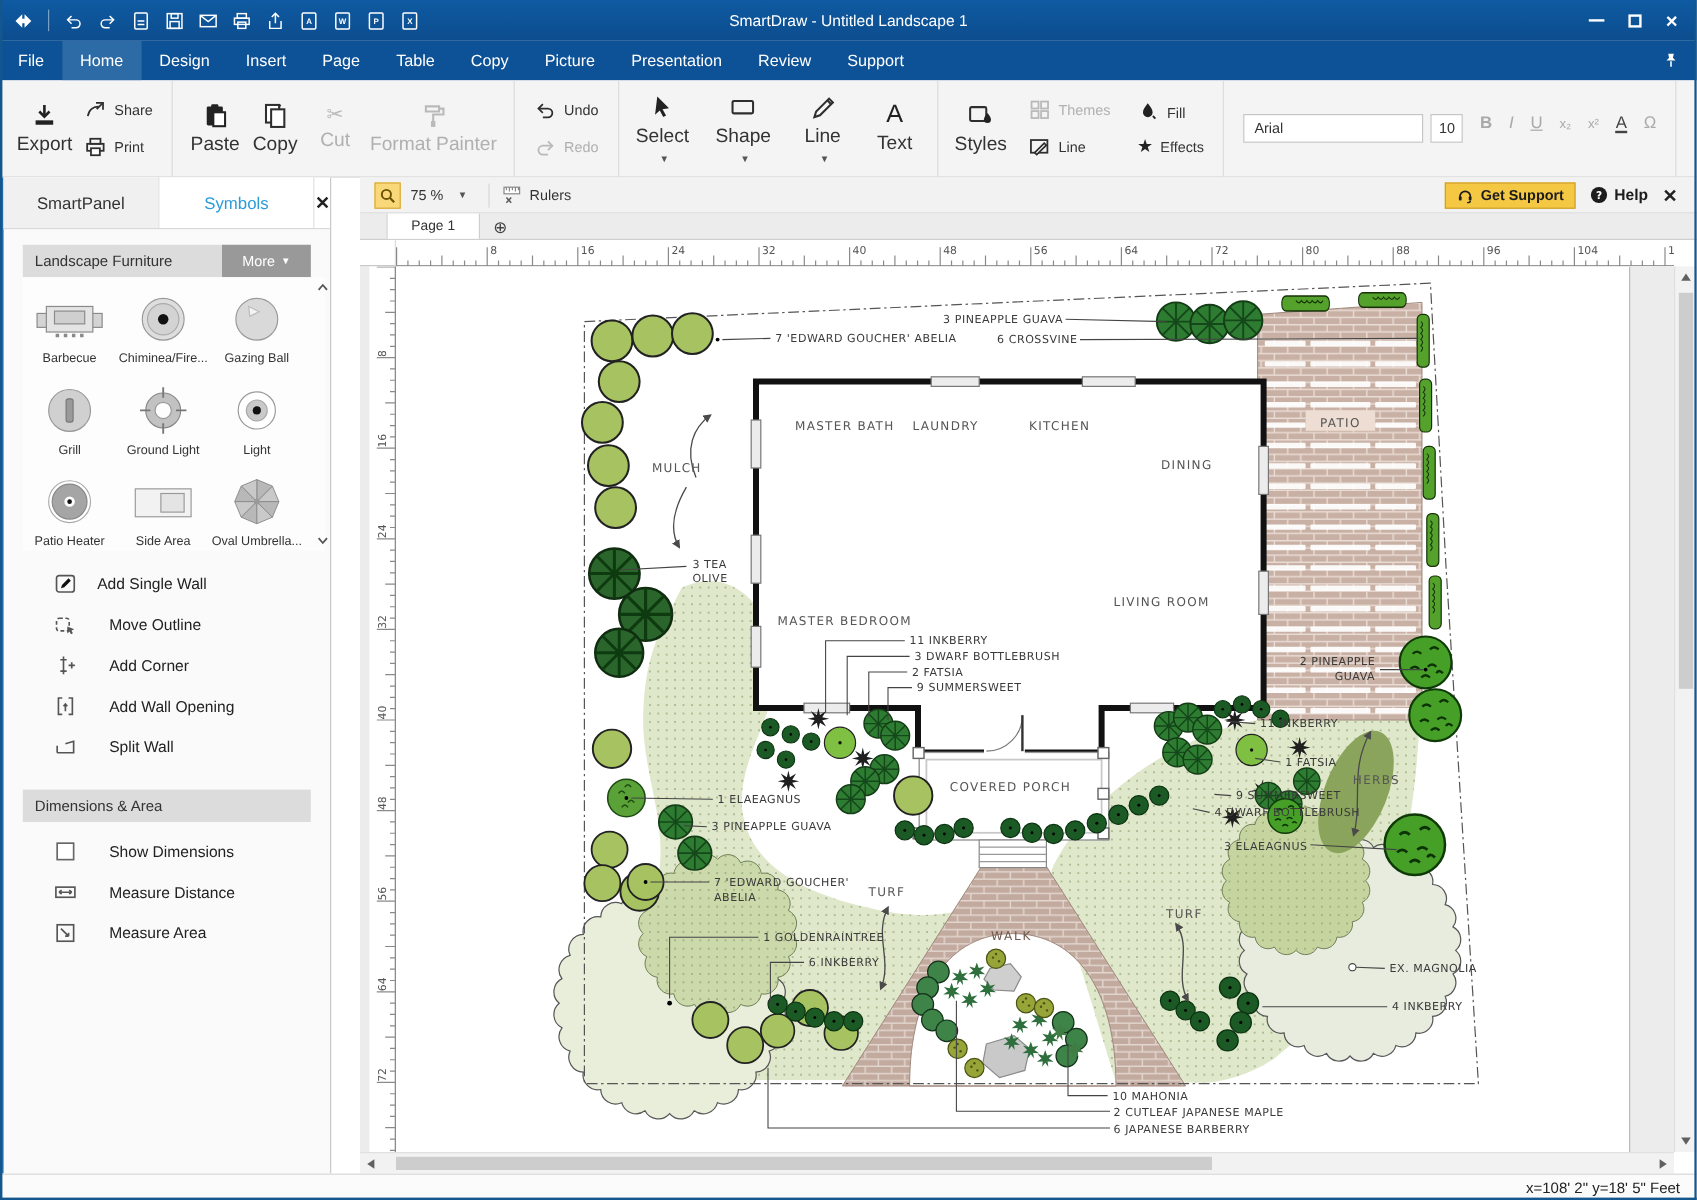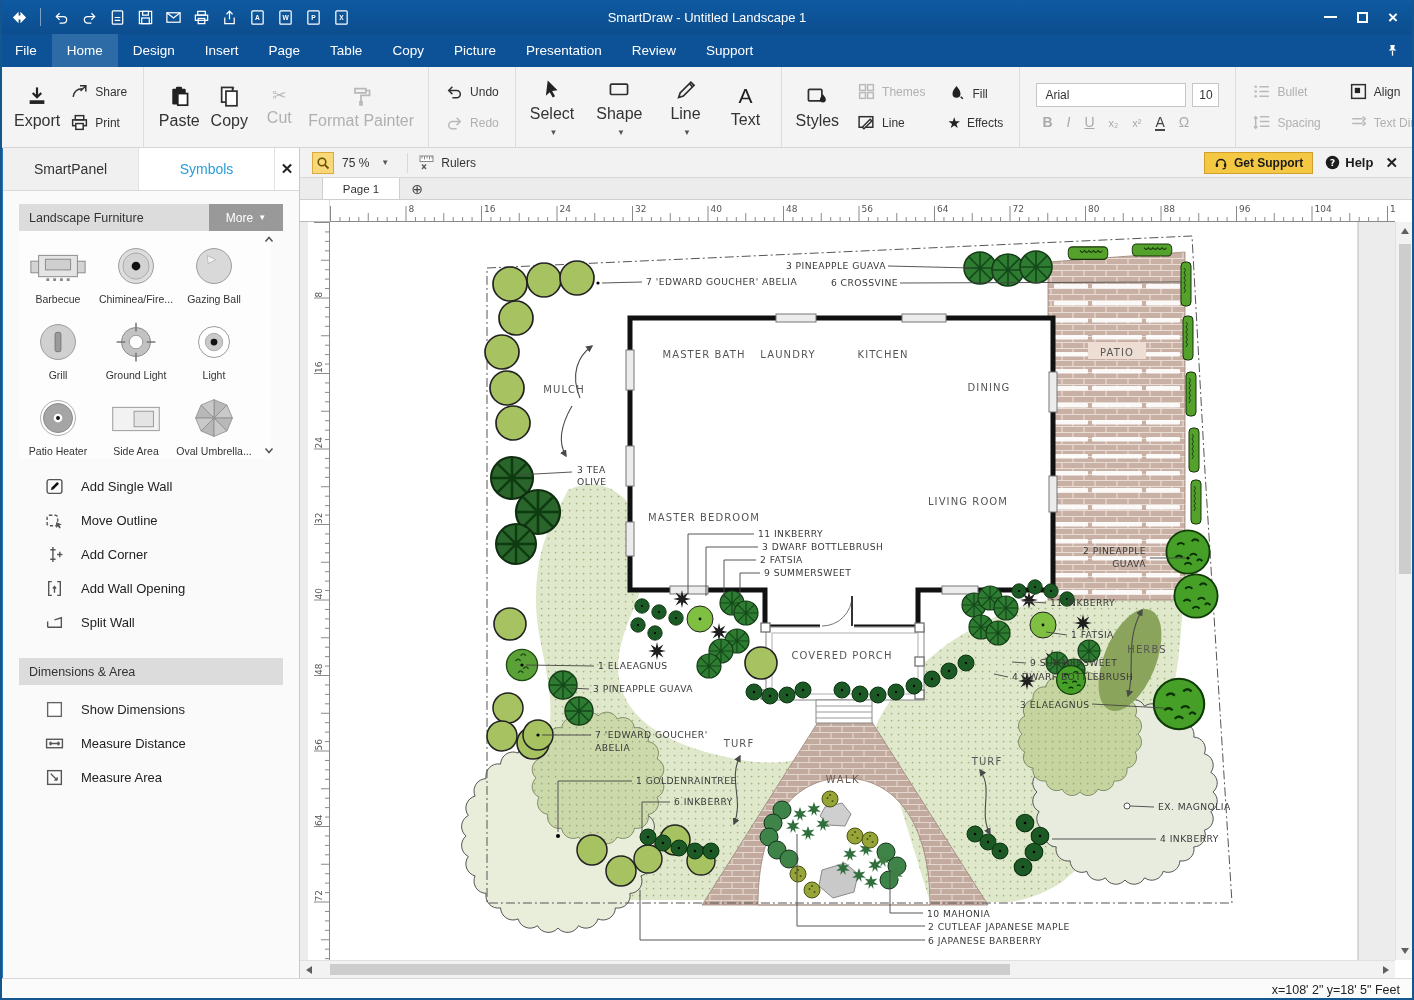--- a/index.html
+++ b/index.html
@@ -36,49 +36,49 @@
   .rowbtns{display:flex;flex-direction:column;gap:12px;padding:0 6px}
   .rowbtn{display:flex;align-items:center;gap:6px;font-size:12px;white-space:nowrap}
   .ic{width:19px;height:19px;stroke:#2e2e2e;stroke-width:1.4;fill:none}
   .ic.big{width:22px;height:22px}
   .dis{color:#b0b0b0}
   .dis .ic,.ic.gray{stroke:#b9b9b9}
   .caret{font-size:8px;color:#555;margin-left:3px}
   .cutg{font-size:17px;color:#b9b9b9;line-height:1}
   .starblack{font-size:15px;color:#222;line-height:1}
   .texta{font-size:21px;color:#222;line-height:1;font-weight:500}
-  .fontrow{display:flex;flex-direction:column;gap:8px;padding:2px 6px}
+  .fontrow{display:flex;flex-direction:row;gap:8px;padding:2px 6px}
   .fontsel{display:flex;gap:6px}
   .selbox{background:#fff;border:1px solid #c6c6c6;height:24px;display:flex;align-items:center;font-size:12px;padding:0 8px}
   .fname{width:150px;justify-content:flex-start}
   .fsize{width:27px;justify-content:center}
   .charbtns{display:flex;gap:14px;align-items:baseline;padding-left:6px;font-size:14px;color:#a9a9a9}
   .charbtns .cb{line-height:1}
   .cb.cbB{font-weight:bold}.cb.cbI{font-style:italic}.cb.cbU{text-decoration:underline}
   .cb.cbA{color:#444;border-bottom:2px solid #444}
   .cb.small{font-size:11px}
 
   
-  .panel{position:absolute;left:0;top:148px;width:300px;bottom:22px;background:#fafafa;border-right:1px solid #c9c9c9;border-left:3px solid #2e75b5}
+  .panel{position:absolute;left:0;top:148px;width:276px;bottom:22px;background:#fafafa;border-right:1px solid #c9c9c9;border-left:3px solid #2e75b5}
   .ptabs{display:flex;height:43px;border-bottom:1px solid #d9d9d9;background:#fff}
   .ptab{width:136px;display:flex;align-items:center;justify-content:center;font-size:14px;color:#333;background:#f0f0f0;border-right:1px solid #e2e2e2}
   .ptab.active{background:#fff;color:#2b9cd8}
   .ptabx{flex:1;display:flex;align-items:center;justify-content:center;font-size:15px;font-weight:bold;color:#222}
   .shead{margin:13px 16px 0;height:27px;background:#dcdcdc;display:flex;align-items:center}
   .shead .st{padding-left:10px;font-size:12.5px;color:#333}
   .morebtn{margin-left:auto;height:27px;background:#999;color:#fff;font-size:12px;display:flex;align-items:center;justify-content:center;width:74px;gap:5px}
   .sgrid{margin:0 16px;background:#fdfdfd;position:relative;display:flex;flex-wrap:wrap;width:252px;padding-right:12px}
   .cell{width:78px;height:76px;display:flex;flex-direction:column;align-items:center;justify-content:flex-end;padding-bottom:2px}
   .cell svg{width:62px;height:50px}
   .cell .clbl{font-size:10.5px;color:#333;white-space:nowrap;margin-top:1px}
   .sscroll{position:absolute;right:-4px;top:4px;bottom:4px;width:12px;display:flex;flex-direction:column;justify-content:space-between;align-items:center}
   .sscroll svg{width:10px;height:8px;stroke:#555;fill:none;stroke-width:1.5}
   .addwall{display:flex;align-items:center;gap:17px;margin:18px 0 0 42px;font-size:13px;color:#222}
   .pic{width:19px;height:19px;stroke:#555;stroke-width:1.3;fill:none}
-  .pitem{display:flex;align-items:center;gap:17px;margin:15px 0 0 42px;font-size:13px;color:#222}
+  .pitem{display:flex;align-items:center;gap:27px;margin:15px 0 0 42px;font-size:13px;color:#222}
 
   
   .workarea{position:absolute;left:300px;top:148px;right:0;bottom:22px;background:#fff}
   .ctoolbar{position:absolute;left:0;top:0;right:0;height:30px;background:#f2f2f2;border-bottom:1px solid #d8d8d8;display:flex;align-items:center;font-size:12px;color:#333}
   .zoombtn{width:22px;height:22px;margin-left:12px;background:#f8d878;border:1px solid #d9ab3c;display:flex;align-items:center;justify-content:center}
   .zoomtxt{margin-left:8px}
   .zcaret{font-size:8px;color:#555;margin:0 10px 0 12px}
   .tsep{width:1px;height:20px;background:#d8d8d8;margin:0 8px}
   .rulicon{margin:0 6px 0 2px}
   .ct-right{margin-left:auto;display:flex;align-items:center;gap:12px;padding-right:16px}

